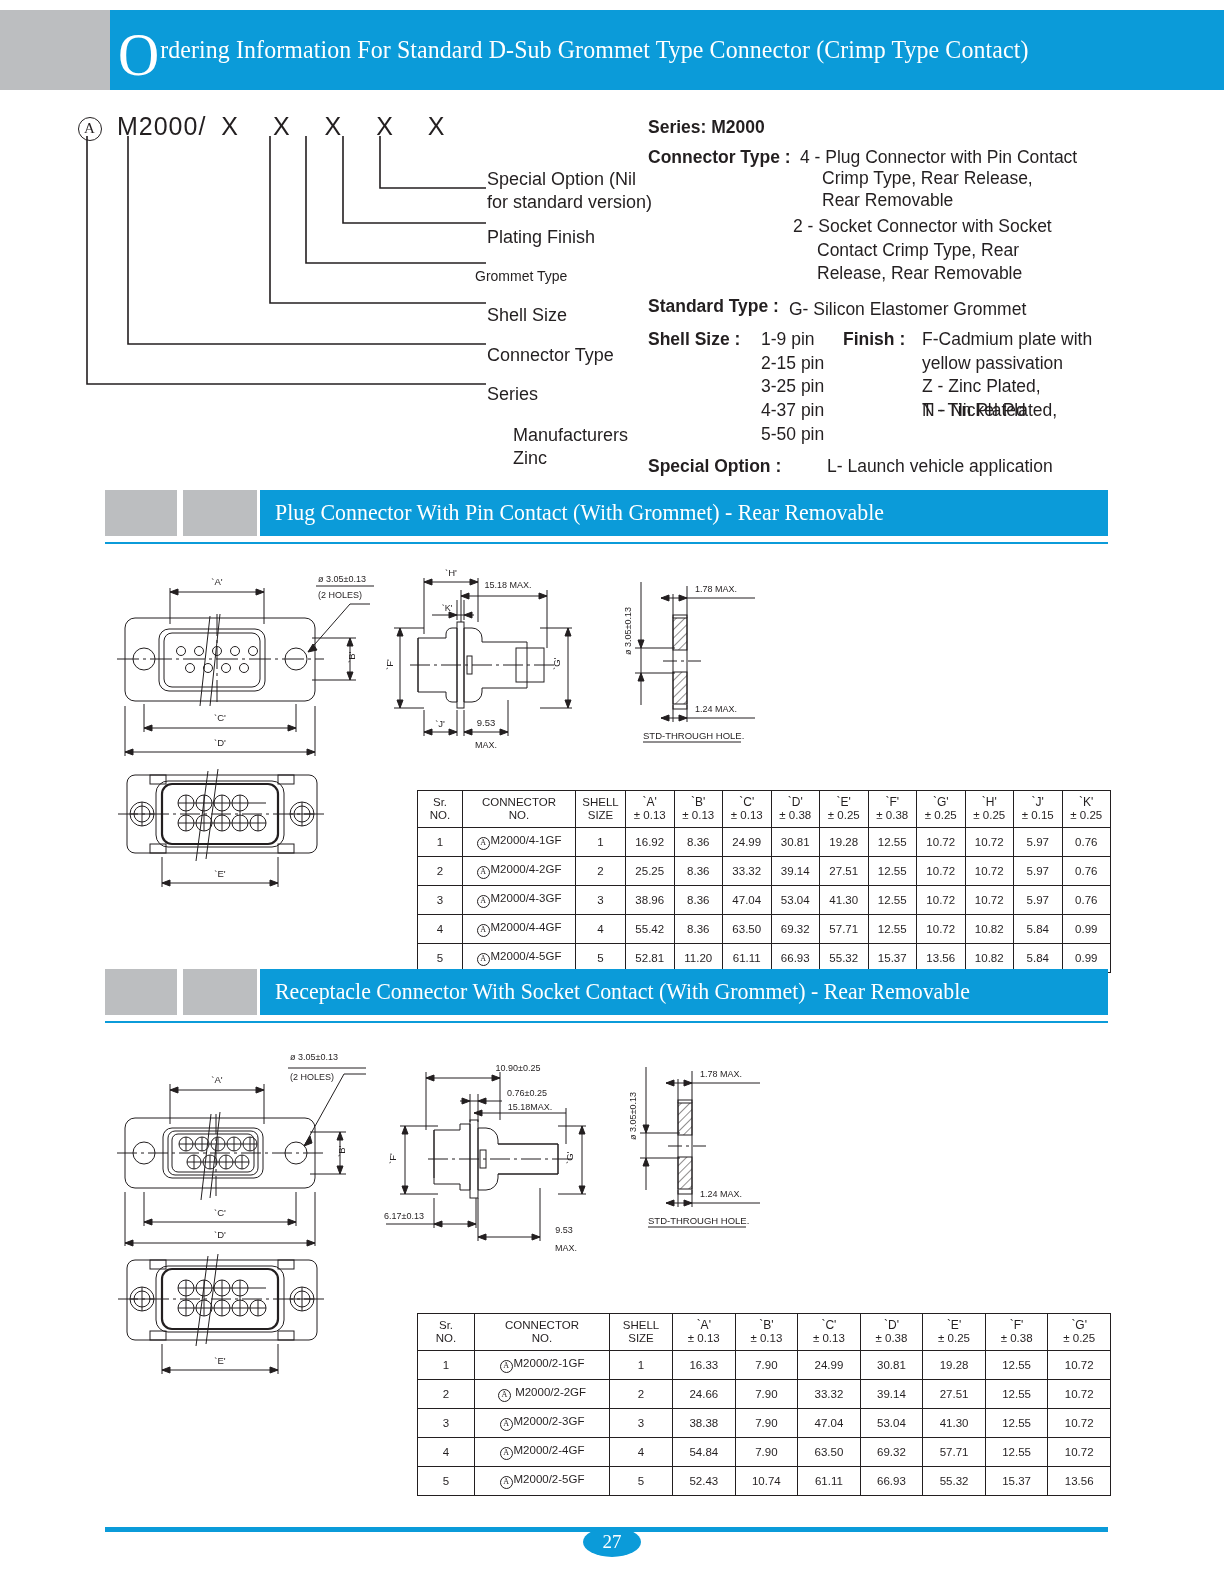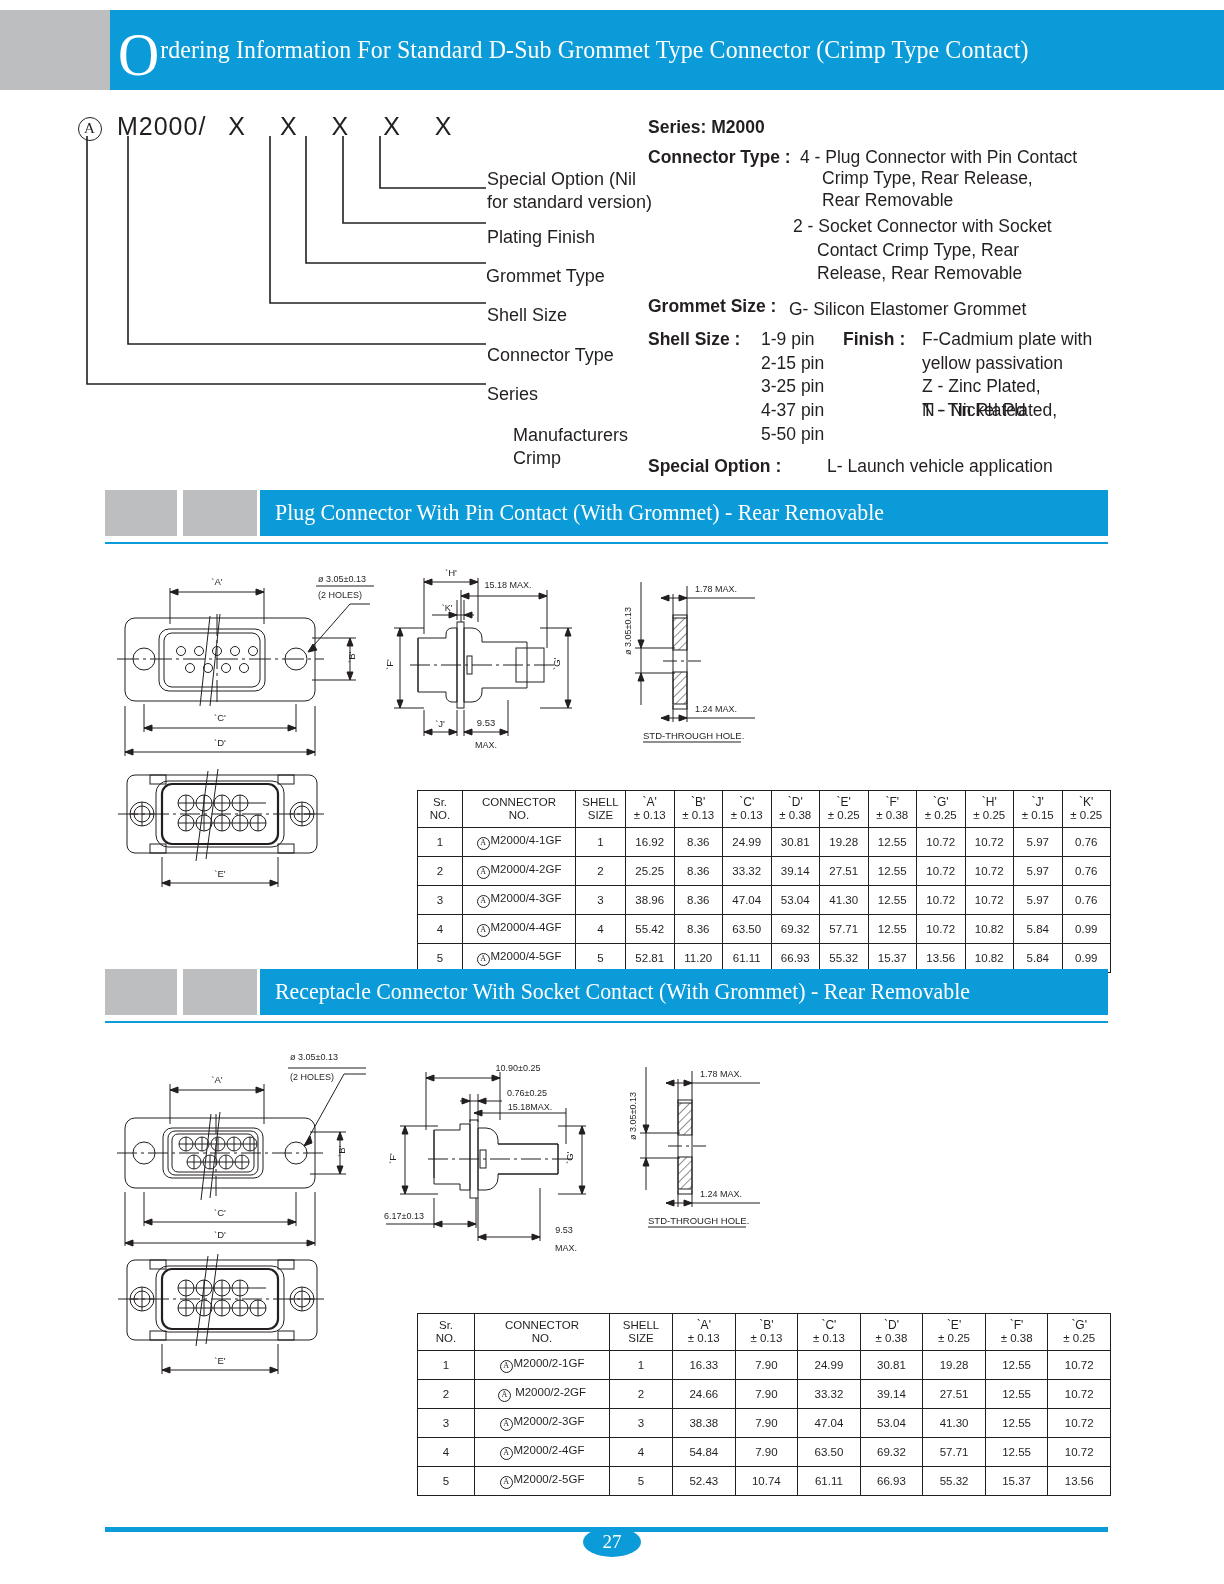--- a/index.html
+++ b/index.html
@@ -66,21 +66,21 @@
   <div class="hdr-blue"></div>
   <div class="hdr-title">
     <span class="dropcap">O</span>
     <span>rdering Information For Standard D-Sub Grommet Type Connector (Crimp Type Contact)</span>
   </div>
 </div>
 
 <div class="code-line" style="left:78px;top:112px;">
   <span class="logoA">A</span>
   <span style="margin-left:7px;">M2000/</span>
-  <span style="margin-left:14px;letter-spacing:14px;">X   X   X   X   X</span>
+  <span style="margin-left:7px;letter-spacing:14px;">X   X   X   X   X</span>
 </div>
 
 <div class="dw" style="left:78px;top:128px;">
 <svg width="420" height="330" viewBox="0 0 420 330">
   <g stroke="#231f20" stroke-width="1.6" fill="none">
 
     <path d="M302 8 L302 60 L408 60"></path>
 
     <path d="M265 8 L265 95 L408 95"></path>
 
@@ -93,40 +93,40 @@
     <path d="M9 8 L9 256 L408 256"></path>
   </g>
 </svg>
 </div>
 
 <div class="leg" style="left:487px;top:168px;font-size:18px;line-height:23px;white-space:normal;width:170px;">
   <span>Special Option (Nil</span><br>
   <span>for standard version)</span>
 </div>
 <div class="leg" style="left:487px;top:227px;font-size:18px;">Plating Finish</div>
-<div class="leg" style="left:486px;top:266px;font-size:18px;">Grommet Type</div>
+<div class="leg" style="left:475px;top:266px;font-size:14px;">Grommet Type</div>
 <div class="leg" style="left:487px;top:305px;font-size:18px;">Shell Size</div>
 <div class="leg" style="left:487px;top:345px;font-size:18px;">Connector Type</div>
 <div class="leg" style="left:487px;top:384px;font-size:18px;">Series</div>
 <div class="leg" style="left:487px;top:424px;font-size:18px;line-height:23px;white-space:normal;width:160px;margin-left:26px;">
   <span>Manufacturers</span><br>
-  <span>Crimp</span>
+  <span>Zinc</span>
 </div>
 
 <div class="leg b" style="left:648px;top:117px;text-align:center;">Series: M2000</div>
 
 <div class="leg b" style="left:648px;top:147px;">Connector Type :</div>
 <div class="leg" style="left:800px;top:147px;">4 - Plug Connector with Pin Contact</div>
 <div class="leg" style="left:822px;top:168px;">Crimp Type, Rear Release,</div>
 <div class="leg" style="left:822px;top:190px;">Rear Removable</div>
 <div class="leg" style="left:793px;top:216px;">2 - Socket Connector with Socket</div>
 <div class="leg" style="left:817px;top:240px;">Contact Crimp Type, Rear</div>
 <div class="leg" style="left:817px;top:263px;">Release, Rear Removable</div>
 
-<div class="leg b" style="left:648px;top:296px;">Grommet Size :</div>
+<div class="leg b" style="left:648px;top:296px;">Standard Type :</div>
 <div class="leg" style="left:789px;top:299px;">G- Silicon Elastomer Grommet</div>
 
 <div class="leg b" style="left:648px;top:329px;">Shell Size :</div>
 <div class="leg" style="left:761px;top:329px;">1-9 pin</div>
 <div class="leg" style="left:761px;top:353px;">2-15 pin</div>
 <div class="leg" style="left:761px;top:376px;">3-25 pin</div>
 <div class="leg" style="left:761px;top:400px;">4-37 pin</div>
 <div class="leg" style="left:761px;top:424px;">5-50 pin</div>
 
 <div class="leg b" style="left:843px;top:329px;">Finish :</div>

